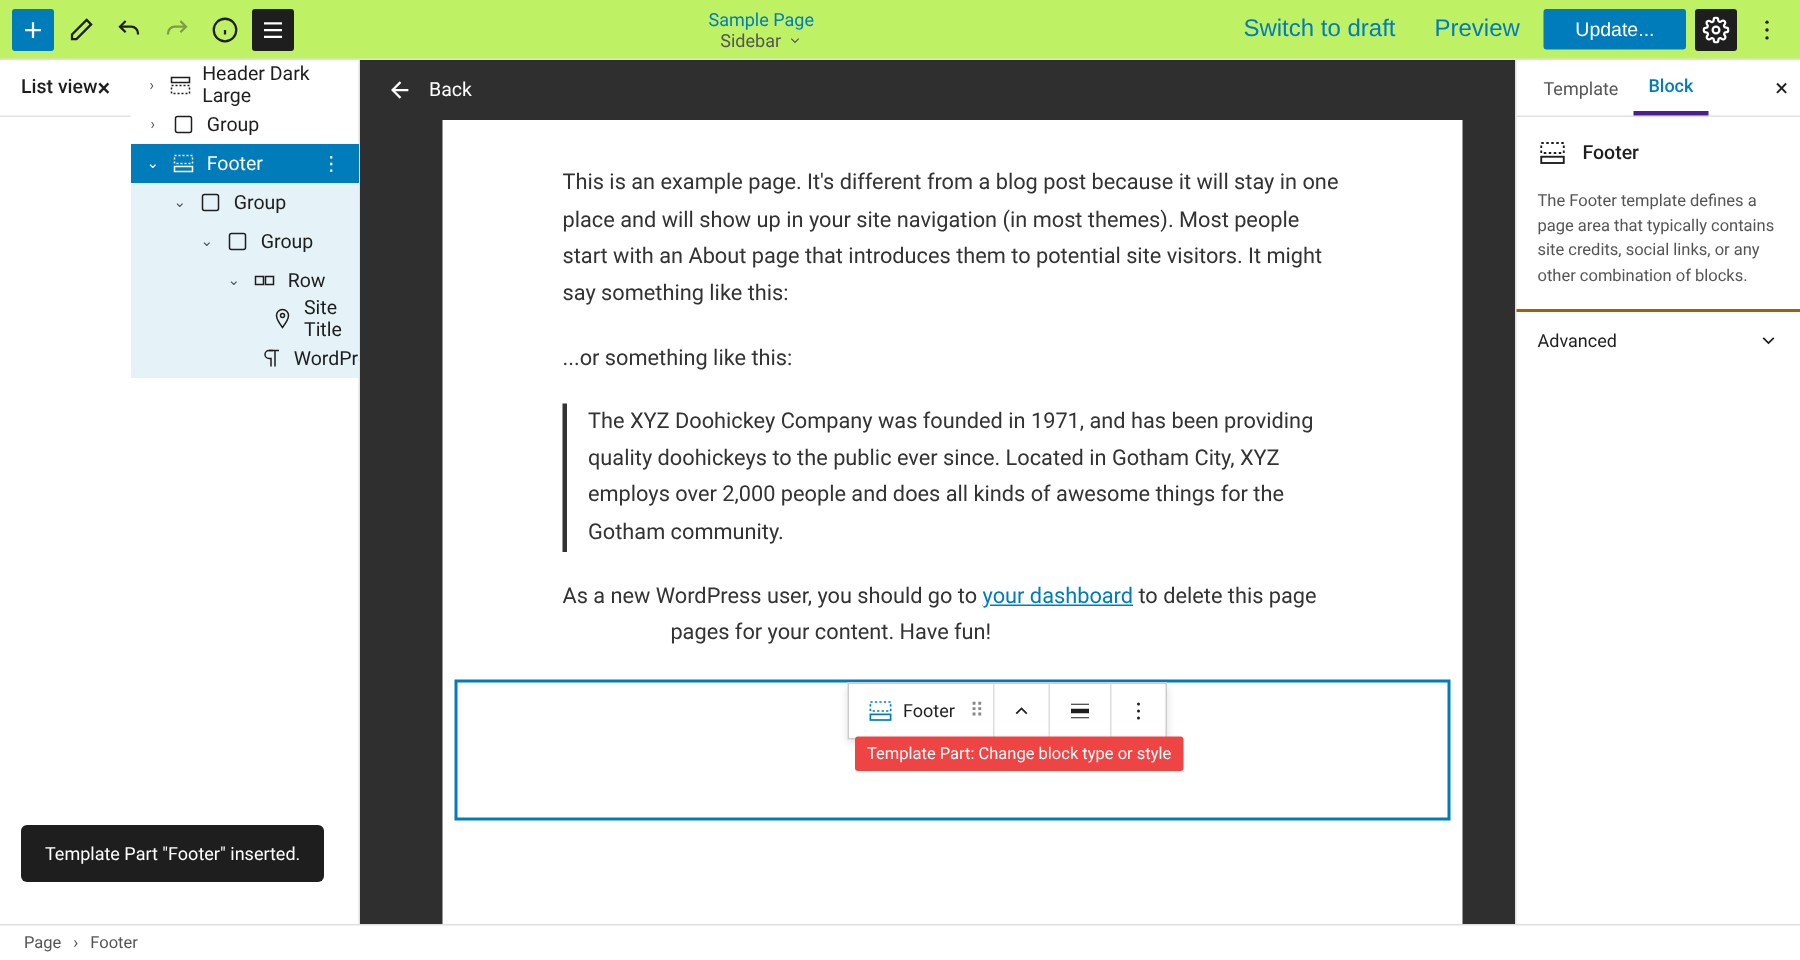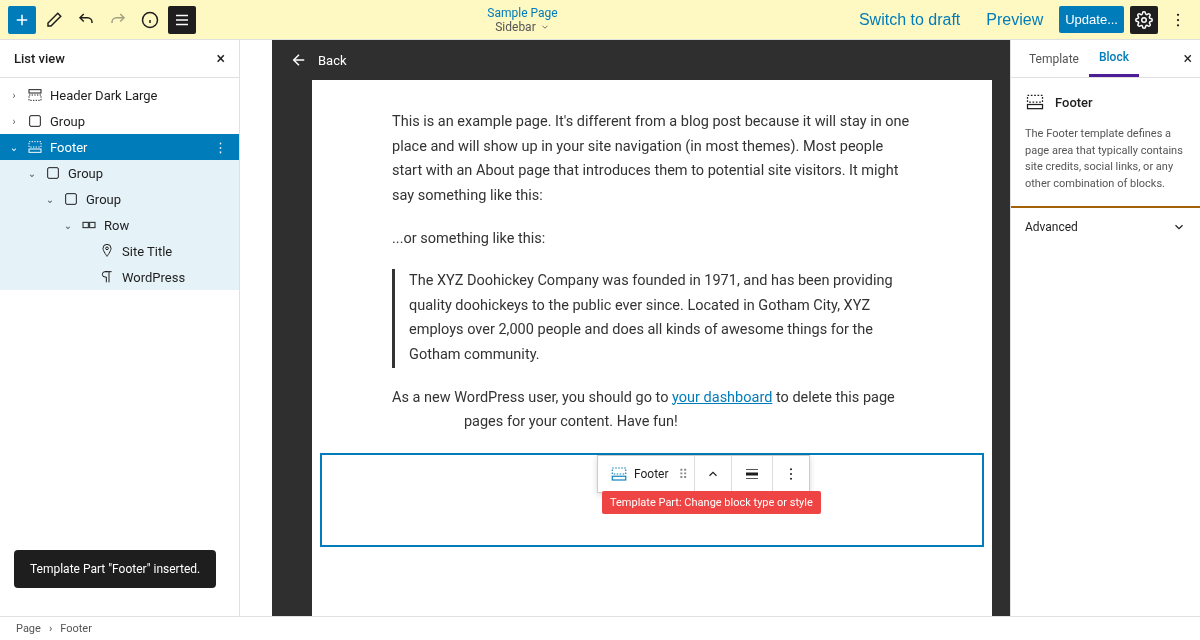--- a/index.html
+++ b/index.html
@@ -1,55 +1,55 @@
 <!DOCTYPE html>
 <html><head>
   <meta charset="utf-8">
   <style>
     * { margin: 0; padding: 0; box-sizing: border-box; }
     body { font-family: -apple-system, BlinkMacSystemFont, "Segoe UI", Roboto, sans-serif; font-size: 13px; color: #1e1e1e; overflow: hidden; }
     
     .app { display: flex; flex-direction: column; height: 640px; width: 1200px; }
     
     
-    .top-toolbar { height: 40px; display: flex; align-items: center; justify-content: space-between; border-bottom: 1px solid #e0e0e0; background: #fef9c3; padding: 0 8px; }
+    .top-toolbar { height: 40px; display: flex; align-items: center; justify-content: space-between; border-bottom: 1px solid #e0e0e0; background: #bef264; padding: 0 8px; }
     .top-left { display: flex; align-items: center; gap: 4px; }
     .top-center { text-align: center; font-size: 12px; }
     .top-center .link-text { color: #007cba; cursor: pointer; }
     .top-center .sub { color: #555; display: flex; align-items: center; justify-content: center; gap: 4px; }
     .top-right { display: flex; align-items: center; gap: 6px; }
     
     .icon-btn { width: 28px; height: 28px; display: flex; align-items: center; justify-content: center; border: none; background: transparent; cursor: pointer; color: #1e1e1e; border-radius: 2px; }
     .icon-btn.primary { background: #007cba; color: #fff; }
     .icon-btn.dark { background: #1e1e1e; color: #fff; }
     
     .text-btn { border: none; background: transparent; color: #007cba; cursor: pointer; font-size: 16px; padding: 6px 10px; }
-    .update-btn { background: #007cba; color: #fff; border: none; padding: 6px 6px; font-size: 13px; cursor: pointer; border-radius: 2px; }
+    .update-btn { background: #007cba; color: #fff; border: none; padding: 6px 21px; font-size: 13px; cursor: pointer; border-radius: 2px; }
     
     
     .main-area { flex: 1; display: flex; min-height: 0; }
     
     
-    .list-panel { width: 240px; border-right: 1px solid #e0e0e0; background: #fff; display: flex; flex-direction: column; position: relative; }
+    .list-panel { width: 240px; border-right: 1px solid #e0e0e0; background: #fff; display: flex; position: relative; }
     .list-header { height: 38px; display: flex; align-items: center; justify-content: space-between; padding: 0 14px; border-bottom: 1px solid #e0e0e0; font-size: 13px; font-weight: 500; }
     .list-items { flex: 1; overflow-y: auto; padding: 4px 0; }
     .list-item { display: flex; align-items: center; height: 26px; padding: 0 8px; cursor: pointer; font-size: 13px; gap: 6px; }
     .list-item.selected { background: #007cba; color: #fff; }
     .list-item.selected-bg { background: #e5f2f8; }
     .list-item .caret { width: 12px; text-align: center; font-size: 10px; color: #555; }
     .list-item.selected .caret { color: #fff; }
     .list-item .block-icon { width: 18px; height: 18px; display: flex; align-items: center; justify-content: center; }
     .list-item .more { margin-left: auto; padding: 0 4px; }
     .indent-1 { padding-left: 26px; }
     .indent-2 { padding-left: 44px; }
     .indent-3 { padding-left: 62px; }
     .indent-4 { padding-left: 80px; }
     
     
-    .canvas-wrap { flex: 1; background: #2f2f2f; position: relative; overflow: hidden; display: flex; flex-direction: column; margin-left: 32px; }
+    .canvas-wrap { flex: 1; background: #2f2f2f; position: relative; overflow: hidden; display: flex; flex-direction: column; }
     .canvas-top { height: 40px; display: flex; align-items: center; padding: 0 18px; color: #fff; font-size: 13px; gap: 12px; }
     .canvas-back { display: flex; align-items: center; gap: 10px; cursor: pointer; }
     .canvas-scroll { flex: 1; overflow-y: scroll; padding: 0 20px 20px 40px; position: relative; }
     .page { background: #fff; width: 680px; margin: 0 auto; padding: 30px 80px 60px; min-height: 580px; position: relative; }
     .page p { font-size: 14.5px; line-height: 1.7; color: #333; margin-bottom: 18px; }
     .page blockquote { border-left: 3px solid #333; padding-left: 14px; margin-bottom: 18px; }
     .page blockquote p { margin-bottom: 0; }
     .page a { color: #007cba; text-decoration: underline; }
     
     .footer-block { border: 2px solid #007cba; margin: 10px -72px 0; padding: 80px 72px 10px; position: relative; display: flex; justify-content: space-between; align-items: center; font-size: 14.5px; }

